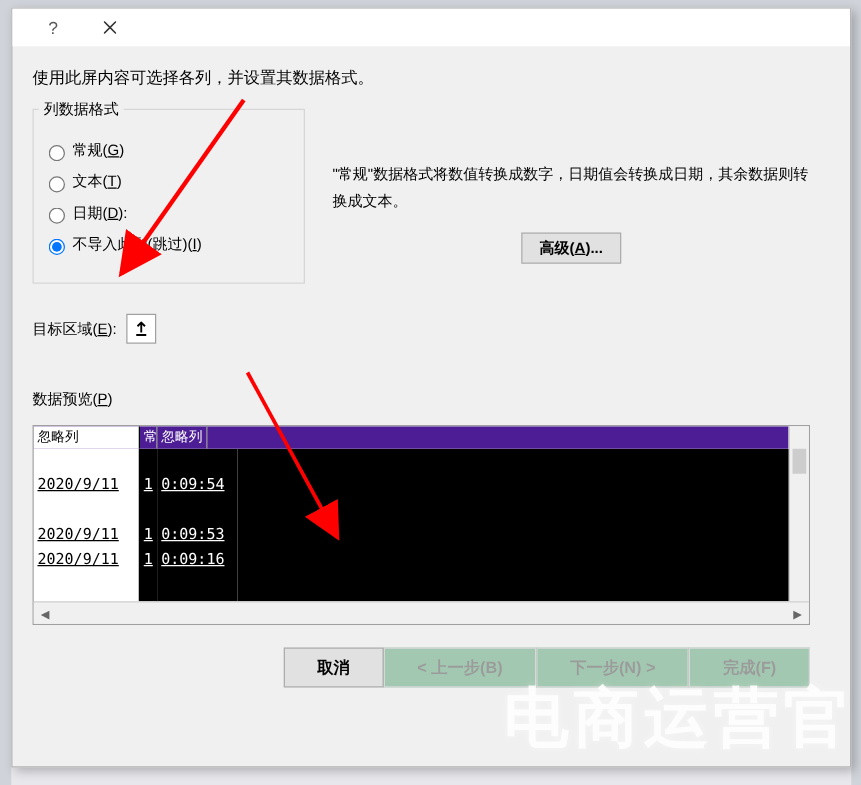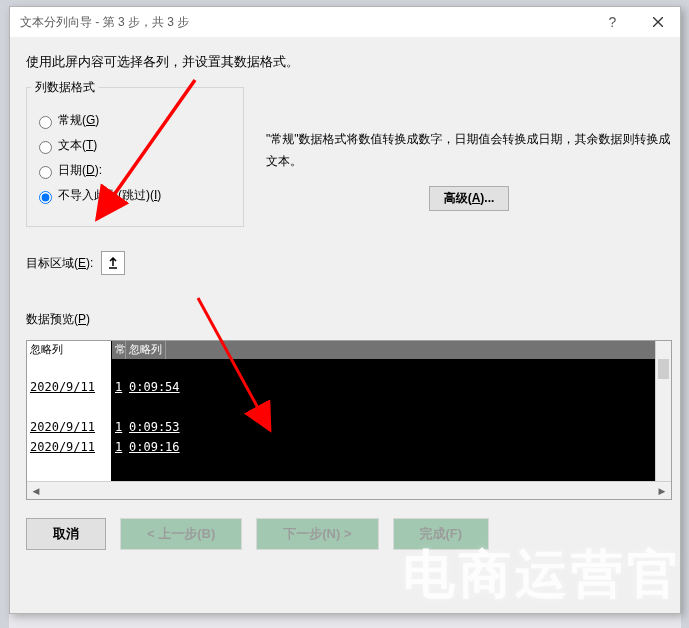--- a/index.html
+++ b/index.html
@@ -37,21 +37,21 @@
     width: 45px;
     height: 30px;
     display: flex;
     align-items: center;
     justify-content: center;
     color: #5a5a5a;
     font-size: 14px;
     cursor: default;
   }
   .title-btn.close svg { width:10px; height:10px; }
-  .body { padding: 16px 8px 8px 16px; }
+  .body { padding: 16px 32px 8px 16px; }
   .instr { font-size: 13px; margin-bottom: 16px; }
   .upper { display: flex; gap: 22px; }
   .groupbox {
     border: 1px solid #d6d6d6;
     padding: 16px 12px 14px 12px;
     position: relative;
     width: 218px;
   }
   .groupbox .legend {
     position: absolute;
@@ -117,21 +117,21 @@
     margin-bottom: 12px;
   }
   .preview-box {
     border: 1px solid #a0a0a0;
     height: 160px;
     position: relative;
     background: #fff;
     display: flex;
     flex-direction: column;
   }
-  .preview-header-row { display: flex; height: 18px; background: #737373; color: #fff; font-size: 11px; font-family: SimSun, monospace; }
+  .preview-header-row { display: flex; height: 18px; background: #4c1d95; color: #fff; font-size: 11px; font-family: SimSun, monospace; }
   .hdr-cell { border-right: 1px solid #999; padding: 1px 3px; white-space: nowrap; overflow: hidden; }
   .preview-data-wrap { flex:1; display:flex; overflow:hidden; position:relative; }
   .data-col { font-family: SimSun, monospace; font-size: 12px; border-right: 1px solid #000; }
   .data-col .cell { height: 20px; padding: 1px 3px; white-space: nowrap; text-decoration: underline; }
   .col-white { background:#fff; color:#000; }
   .col-black { background:#000; color:#fff; }
   .fill-black { flex:1; background:#000; }
   .vscroll {
     width: 16px;
     background: #f0f0f0;
@@ -144,22 +144,21 @@
     height: 18px;
     background: #f0f0f0;
     border-top:1px solid #d0d0d0;
     display:flex;
     align-items:center;
   }
   .hscroll .arrow { width:18px; text-align:center; font-size:9px; color:#666; }
   .hscroll .track { flex:1; }
   .footer {
     display:flex;
-    justify-content:flex-start;
-    gap:14px;
+    justify-content:flex-end;
     margin-top:18px;
   }
   .footer .btn { padding: 6px 26px; font-size:13px; }
   .footer .btn.ghost { opacity:0.35; background:#15803d; }
   
   .arrow-overlay {
     position:absolute;
     left:0; top:0;
     width:689px; height:628px;
     pointer-events:none;
@@ -182,21 +181,20 @@
 </style>
 </head>
 <body>
 
 <div class="bg-strip"></div>
 <div class="bg-strip right"></div>
 <div class="bg-top"></div>
 
 <div class="dialog">
   <div class="titlebar">
-    <span class="title">文本分列向导 - 第 3 步，共 3 步</span>
     <div class="title-btn">?</div>
     <div class="title-btn close">
       <svg viewBox="0 0 10 10">
           <line x1="0" y1="0" x2="10" y2="10" stroke="#333" stroke-width="1.3"></line>
           <line x1="10" y1="0" x2="0" y2="10" stroke="#333" stroke-width="1.3"></line>
         </svg>
     </div>
   </div>
 
   <div class="body">

